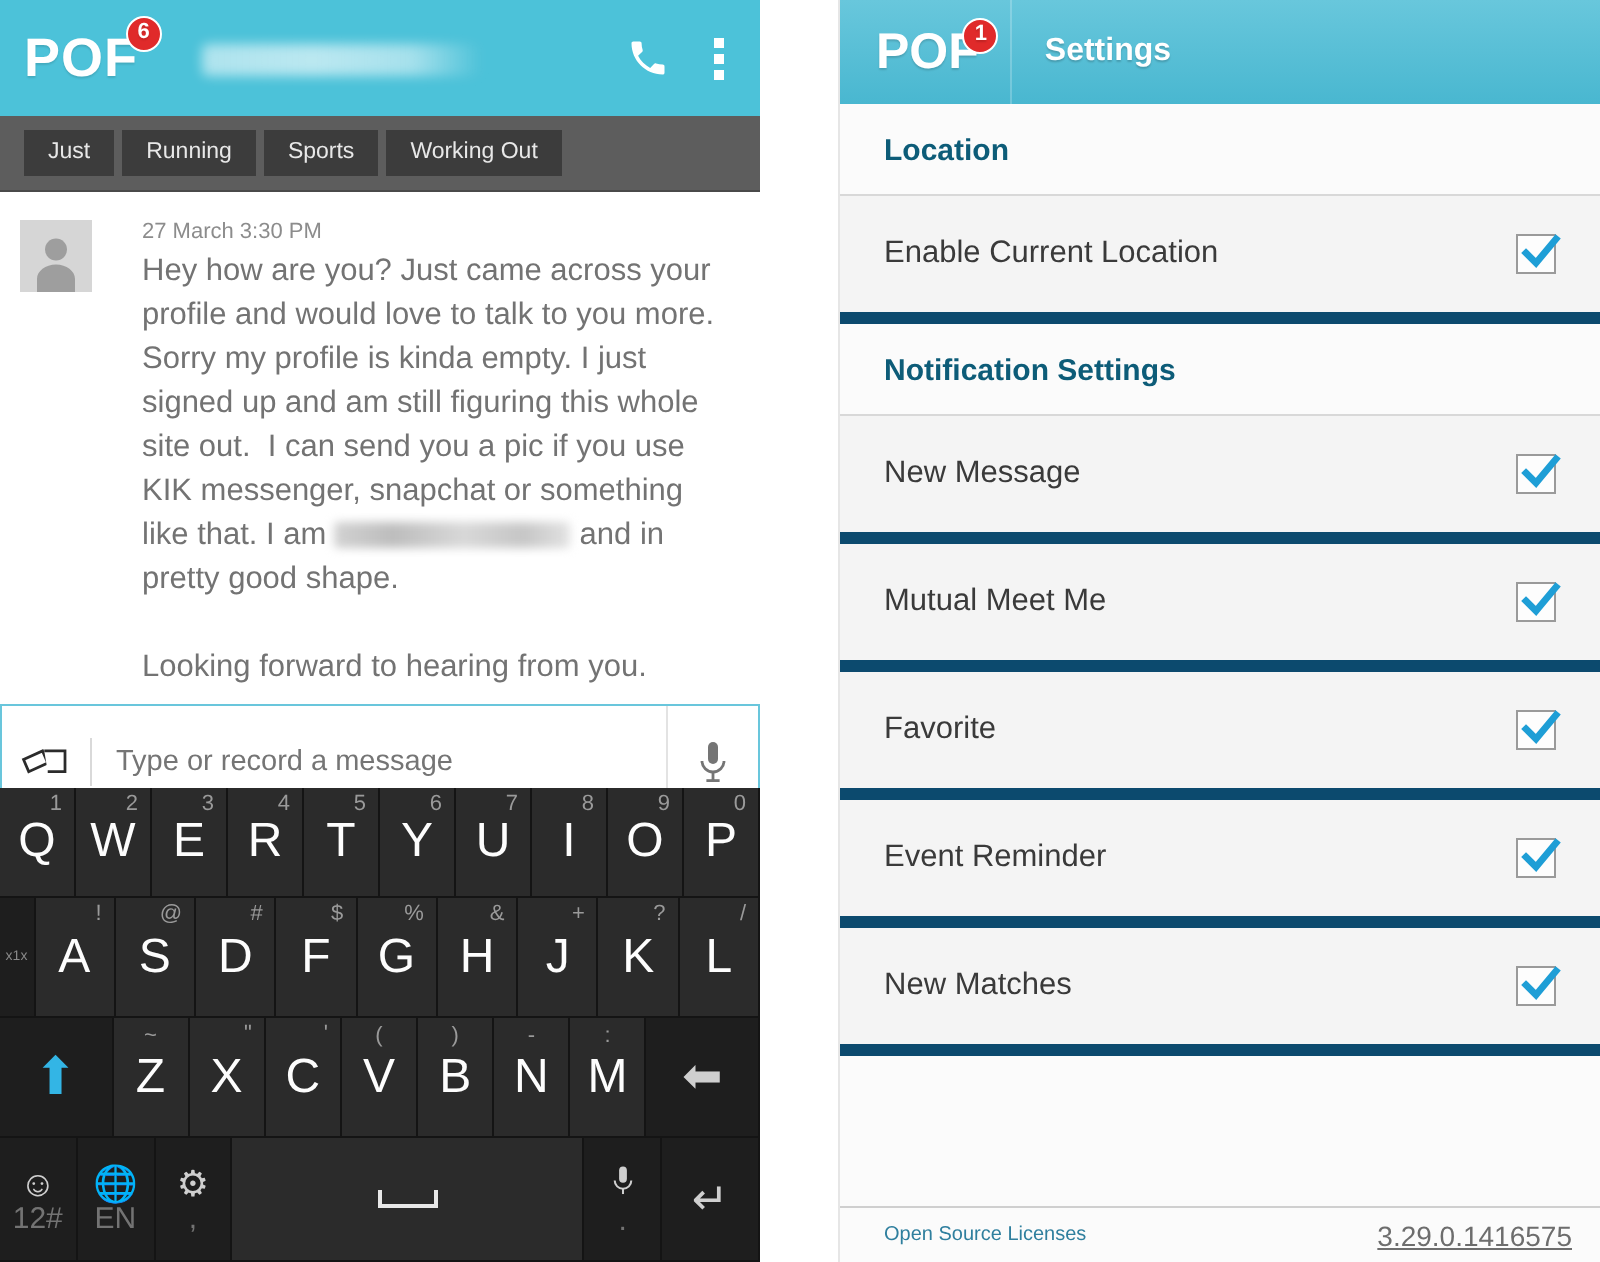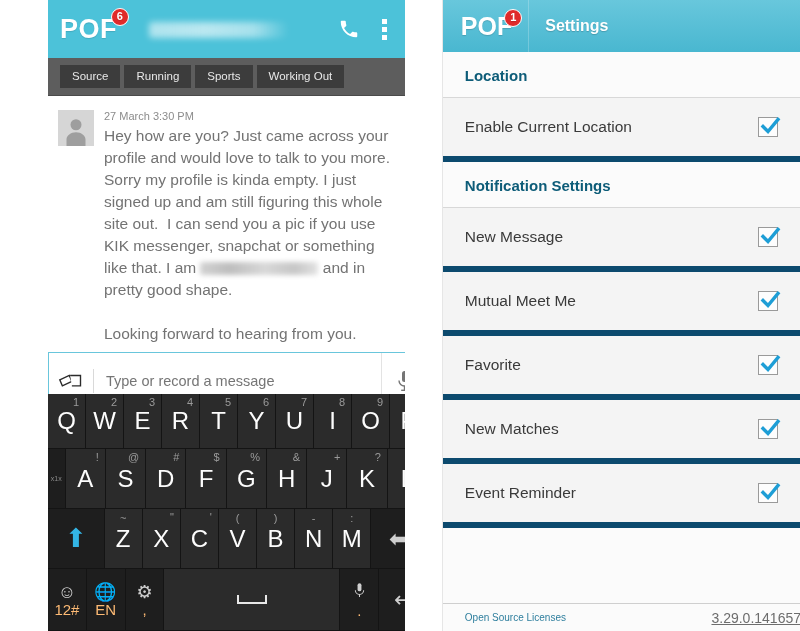--- a/index.html
+++ b/index.html
@@ -2,21 +2,21 @@
 <html><head>
 <meta charset="utf-8">
 <style>
   * { box-sizing: border-box; margin: 0; padding: 0; }
   html, body {
     width: 800px; height: 631px;
     font-family: "Liberation Sans", sans-serif;
     background: #ffffff;
     overflow: hidden;
   }
-  .screen { position: relative; width: 800px; height: 631px; display: flex; padding-left: 48px; }
+  .screen { position: relative; width: 800px; height: 631px; display: flex; }
 
   
   .left-panel { position: relative; width: 380px; height: 631px; background: #ffffff; overflow: hidden; }
 
   .chat-header {
     height: 58px; background: #4cc2d9; display: flex; align-items: center;
     padding: 0 12px; position: relative;
   }
   .pof-logo {
     color: #ffffff; font-size: 27px; font-weight: bold; letter-spacing: .5px;
@@ -45,21 +45,21 @@
   .tabbar {
     height: 38px; background: #5d5d5d; display: flex; align-items: center;
     padding-left: 12px; gap: 4px;
     border-bottom: 1px solid #4a4a4a;
   }
   .tab {
     background: #3c3c3c; color: #e8e8e8; font-size: 11.5px;
     padding: 5px 12px; line-height: 1.2; white-space: nowrap;
   }
 
-  .msg-area { padding: 14px 12px 0 10px; display: flex; gap: 10px; }
+  .msg-area { padding: 14px 12px 0 10px; display: flex; gap: 25px; }
   .avatar {
     width: 36px; height: 36px; background: #d6d6d6; flex: none;
     display: flex; align-items: flex-end; justify-content: center; overflow: hidden;
   }
   .avatar svg { width: 30px; height: 30px; }
   .msg-body { flex: 1; min-width: 0; }
   .msg-time { font-size: 11px; color: #8c8c8c; margin-bottom: 3px; }
   .msg-text {
     font-size: 15.5px; color: #737373; line-height: 1.42; white-space: pre-wrap;
   }
@@ -109,21 +109,21 @@
   }
   .key .sub-c { position: absolute; top: 3px; left: 50%; transform: translateX(-50%);
     font-size: 11px; color: #9a9a9a; }
   .key.shift { flex: 1.5 1 0; background: #1e1e1e; }
   .key.backsp { flex: 1.5 1 0; background: #1e1e1e; }
   .key.sidelabel { flex: .42 1 0; background: #1e1e1e; font-size: 7px; color: #8a8a8a; }
   .key .arrow-up { color: #33b5e5; font-size: 26px; }
   .key .arrow-left { color: #cfcfcf; font-size: 24px; }
   .key-stack { display: flex; flex-direction: column; align-items: center; justify-content: center; gap: 1px; }
   .key-stack .glyph { font-size: 18px; line-height: 1; color: #cfcfcf; }
-  .key-stack .lbl { font-size: 15px; color: #fdba74; line-height: 1; }
+  .key-stack .lbl { font-size: 15px; color: #737373; line-height: 1; }
   .key.space { flex: 4.4 1 0; background: #2b2b2b; }
   .space-mark { width: 30px; height: 9px; border: 2px solid #e8e8e8; border-top: none; }
   .key.enter { flex: 1.2 1 0; background: #1e1e1e; font-size: 22px; color: #cfcfcf; }
   .key.fn { flex: .95 1 0; background: #1e1e1e; }
 
   
   .divider { width: 40px; height: 631px; background: #ffffff; position: relative; }
   .divider::after {
     content: ""; position: absolute; right: 0; top: 0; width: 1px; height: 631px;
     background: #e6e6e6;
@@ -194,21 +194,21 @@
         </span>
         <span class="icon-overflow">
           <i></i>
           <i></i>
           <i></i>
         </span>
       </div>
     </div>
 
     <div class="tabbar">
-      <div class="tab">Source</div>
+      <div class="tab">Just</div>
       <div class="tab">Running</div>
       <div class="tab">Sports</div>
       <div class="tab">Working Out</div>
     </div>
 
     <div class="msg-area">
       <div class="avatar">
         <svg viewBox="0 0 24 24" fill="#9e9e9e">
             <circle cx="12" cy="7" r="4.4"></circle>
             <path d="M12 13c-4.2 0-7.6 2.6-7.6 5.8V24h15.2v-5.2c0-3.2-3.4-5.8-7.6-5.8z"></path>
@@ -447,29 +447,29 @@
     </div>
     <div class="srow">
       <span class="srow-label">Favorite</span>
       <span class="cbox">
         <svg viewBox="0 0 24 24" fill="none" stroke="#1e9ed6" stroke-width="3.4" stroke-linecap="square">
             <path d="M5 12.5 L10 17.5 L20 5.5"></path>
           </svg>
       </span>
     </div>
     <div class="srow">
+      <span class="srow-label">Event Reminder</span>
+      <span class="cbox">
+        <svg viewBox="0 0 24 24" fill="none" stroke="#1e9ed6" stroke-width="3.4" stroke-linecap="square">
+            <path d="M5 12.5 L10 17.5 L20 5.5"></path>
+          </svg>
+      </span>
+    </div>
+    <div class="srow">
       <span class="srow-label">New Matches</span>
-      <span class="cbox">
-        <svg viewBox="0 0 24 24" fill="none" stroke="#1e9ed6" stroke-width="3.4" stroke-linecap="square">
-            <path d="M5 12.5 L10 17.5 L20 5.5"></path>
-          </svg>
-      </span>
-    </div>
-    <div class="srow">
-      <span class="srow-label">Event Reminder</span>
       <span class="cbox">
         <svg viewBox="0 0 24 24" fill="none" stroke="#1e9ed6" stroke-width="3.4" stroke-linecap="square">
             <path d="M5 12.5 L10 17.5 L20 5.5"></path>
           </svg>
       </span>
     </div>
 
     <div class="footer">
       <span class="foot-link">Open Source Licenses</span>
       <span class="foot-ver">3.29.0.1416575</span>

